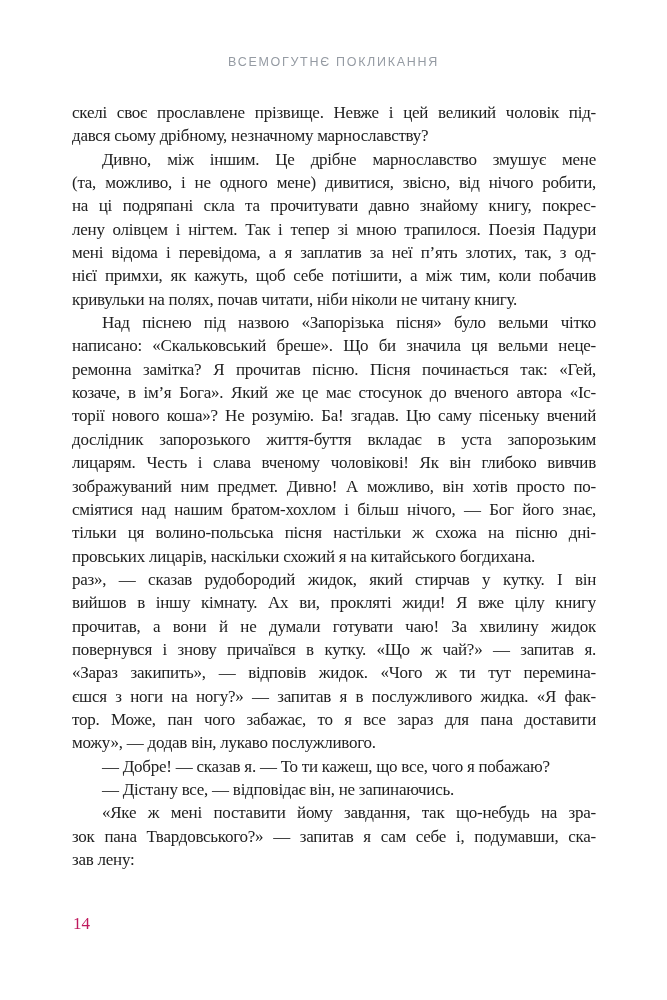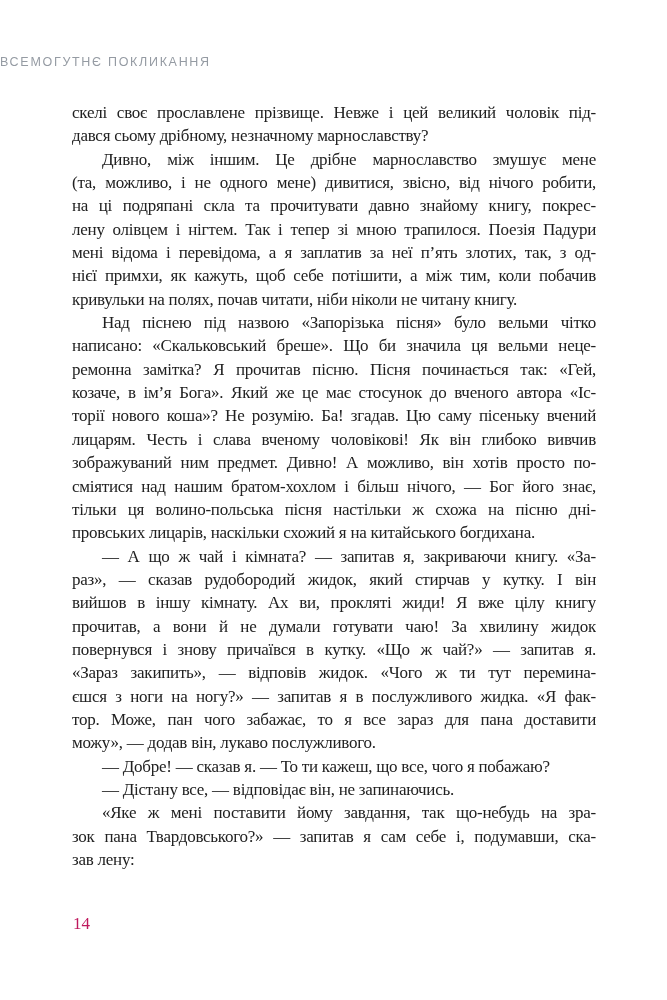--- a/index.html
+++ b/index.html
@@ -11,21 +11,21 @@
     margin: 0 auto;
     background: #ffffff;
     overflow: hidden;
     font-family: "Liberation Serif", "DejaVu Serif", serif;
   }
   .running-header {
     position: absolute;
     top: 55px;
     left: 0;
     width: 667px;
-    text-align: left;
+    text-align: center;
     font-family: "Liberation Sans", "DejaVu Sans", sans-serif;
     font-size: 12.5px;
     font-weight: 400;
     letter-spacing: 1.7px;
     color: #959ba3;
   }
   .text-body {
     position: absolute;
     top: 93px;
     left: 72px;
@@ -67,26 +67,26 @@
       <div class="line">на ці подряпані скла та прочитувати давно знайому книгу, покрес-</div>
       <div class="line">лену олівцем і нігтем. Так і тепер зі мною трапилося. Поезія Падури</div>
       <div class="line">мені відома і перевідома, а я заплатив за неї п’ять злотих, так, з од-</div>
       <div class="line">нієї примхи, як кажуть, щоб себе потішити, а між тим, коли побачив</div>
       <div class="line last">кривульки на полях, почав читати, ніби ніколи не читану книгу.</div>
       <div class="line indent">Над піснею під назвою «Запорізька пісня» було вельми чітко</div>
       <div class="line">написано: «Скальковський бреше». Що би значила ця вельми неце-</div>
       <div class="line">ремонна замітка? Я прочитав пісню. Пісня починається так: «Гей,</div>
       <div class="line">козаче, в ім’я Бога». Який же це має стосунок до вченого автора «Іс-</div>
       <div class="line">торії нового коша»? Не розумію. Ба! згадав. Цю саму пісеньку вчений</div>
+      <div class="line">дослідник запорозького життя-буття вкладає в уста запорозьким</div>
       <div class="line">лицарям. Честь і слава вченому чоловікові! Як він глибоко вивчив</div>
       <div class="line">зображуваний ним предмет. Дивно! А можливо, він хотів просто по-</div>
       <div class="line">сміятися над нашим братом-хохлом і більш нічого, — Бог його знає,</div>
       <div class="line">тільки ця волино-польська пісня настільки ж схожа на пісню дні-</div>
       <div class="line last">провських лицарів, наскільки схожий я на китайського богдихана.</div>
-      <div class="line indent">— А що ж чай і кімната? — запитав я, закриваючи книгу. «За-</div>
       <div class="line">раз», — сказав рудобородий жидок, який стирчав у кутку. І він</div>
       <div class="line">вийшов в іншу кімнату. Ах ви, прокляті жиди! Я вже цілу книгу</div>
       <div class="line">прочитав, а вони й не думали готувати чаю! За хвилину жидок</div>
       <div class="line">повернувся і знову причаївся в кутку. «Що ж чай?» — запитав я.</div>
       <div class="line">«Зараз закипить», — відповів жидок. «Чого ж ти тут перемина-</div>
       <div class="line">єшся з ноги на ногу?» — запитав я в послужливого жидка. «Я фак-</div>
       <div class="line">тор. Може, пан чого забажає, то я все зараз для пана доставити</div>
       <div class="line last">можу», — додав він, лукаво послужливого.</div>
       <div class="line indent last">— Добре! — сказав я. — То ти кажеш, що все, чого я побажаю?</div>
       <div class="line indent last">— Дістану все, — відповідає він, не запинаючись.</div>

